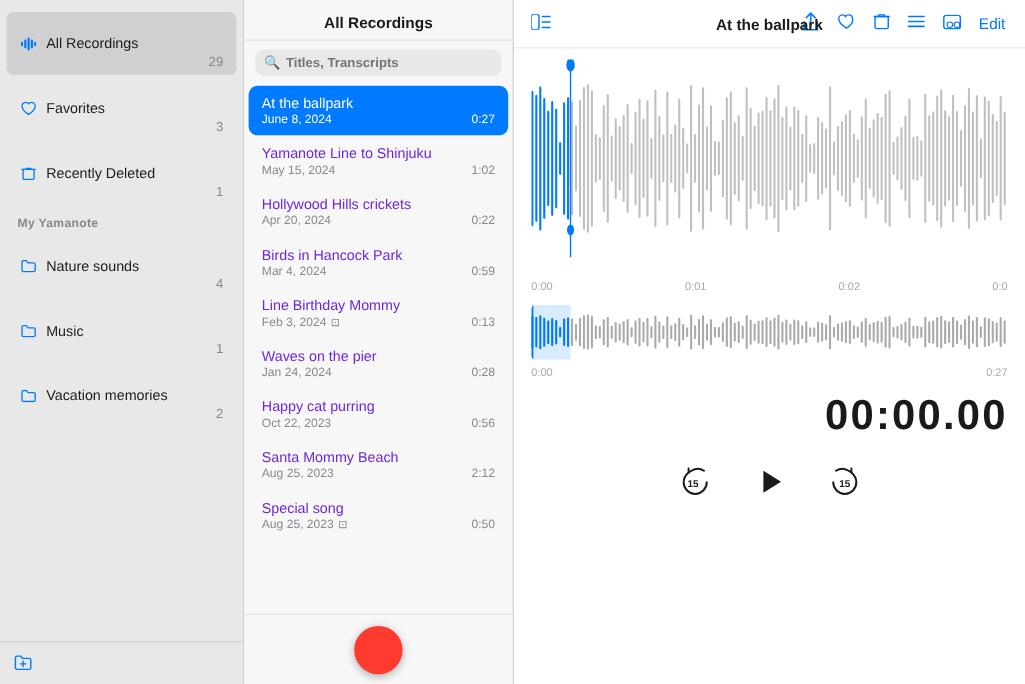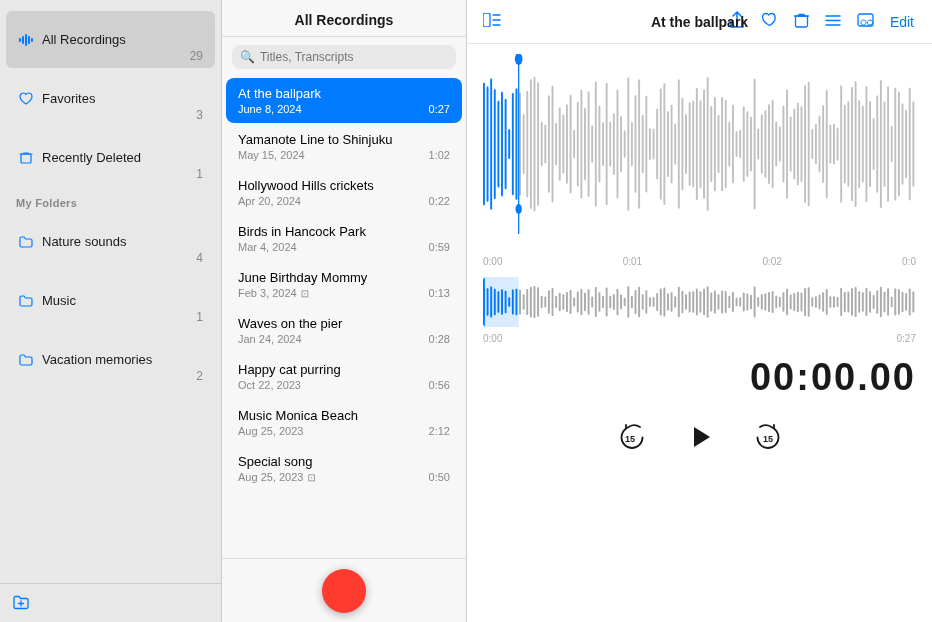--- a/index.html
+++ b/index.html
@@ -110,40 +110,41 @@
       font-size: 12px;
       margin-right: 5px;
     }
     .search-input {
       background: none;
       border: none;
       outline: none;
       font-size: 12px;
       color: #0c4a6e;
       width: 100%;
+      font-weight: bold;
     }
     .recordings-list {
       overflow-y: auto;
       flex: 1;
       padding-bottom: 60px;
     }
     .recording-item {
       padding: 8px 12px;
       cursor: pointer;
       border-radius: 6px;
       margin: 1px 4px;
     }
     .recording-item.selected {
       background: #007AFF;
       border-radius: 8px;
     }
     .recording-item .rec-title {
       font-size: 13px;
       font-weight: 500;
-      color: #000000;
+      color: #6d28d9;
     }
     .recording-item.selected .rec-title,
     .recording-item.selected .rec-meta { color: #fff; }
     .recording-item .rec-meta {
       display: flex;
       justify-content: space-between;
       font-size: 11px;
       color: #888;
       margin-top: 2px;
       text-align: right;
@@ -334,21 +335,21 @@
       <svg width="14" height="14" viewBox="0 0 14 14" fill="none">
         <rect x="2" y="3" width="10" height="9" rx="1" stroke="#007AFF" stroke-width="1.2"></rect>
         <path d="M5 3V2h4v1" stroke="#007AFF" stroke-width="1.2"></path>
         <path d="M1 3h12" stroke="#007AFF" stroke-width="1.2" stroke-linecap="round"></path>
       </svg>
     </span>
     <span class="item-label">Recently Deleted</span>
     <span class="item-count">1</span>
   </div>
 
-  <div class="sidebar-section-label">My Folders</div>
+  <div class="sidebar-section-label">My Yamanote</div>
 
   <div class="sidebar-item">
     <span class="item-icon">
       <svg width="14" height="12" viewBox="0 0 14 12" fill="none">
         <path d="M1 2.5C1 1.7 1.7 1 2.5 1H5l1.5 2H11.5C12.3 3 13 3.7 13 4.5V9.5C13 10.3 12.3 11 11.5 11H2.5C1.7 11 1 10.3 1 9.5V2.5Z" stroke="#007AFF" stroke-width="1.2" fill="none"></path>
       </svg>
     </span>
     <span class="item-label">Nature sounds</span>
     <span class="item-count">4</span>
   </div>
@@ -426,21 +427,21 @@
     <div class="rec-title">Birds in Hancock Park</div>
     <div class="rec-meta">
           <span class="rec-meta-left">
     <span>Mar 4, 2024</span>
 
   </span>
   <span>0:59</span>
         </div>
   </div>
       <div class="recording-item">
-    <div class="rec-title">June Birthday Mommy</div>
+    <div class="rec-title">Line Birthday Mommy</div>
     <div class="rec-meta">
           <span class="rec-meta-left">
     <span>Feb 3, 2024</span>
     <span class="transcript-icon">⊡</span>
   </span>
   <span>0:13</span>
         </div>
   </div>
       <div class="recording-item">
     <div class="rec-title">Waves on the pier</div>
@@ -456,21 +457,21 @@
     <div class="rec-title">Happy cat purring</div>
     <div class="rec-meta">
           <span class="rec-meta-left">
     <span>Oct 22, 2023</span>
 
   </span>
   <span>0:56</span>
         </div>
   </div>
       <div class="recording-item">
-    <div class="rec-title">Music Monica Beach</div>
+    <div class="rec-title">Santa Mommy Beach</div>
     <div class="rec-meta">
           <span class="rec-meta-left">
     <span>Aug 25, 2023</span>
 
   </span>
   <span>2:12</span>
         </div>
   </div>
       <div class="recording-item">
     <div class="rec-title">Special song</div>

